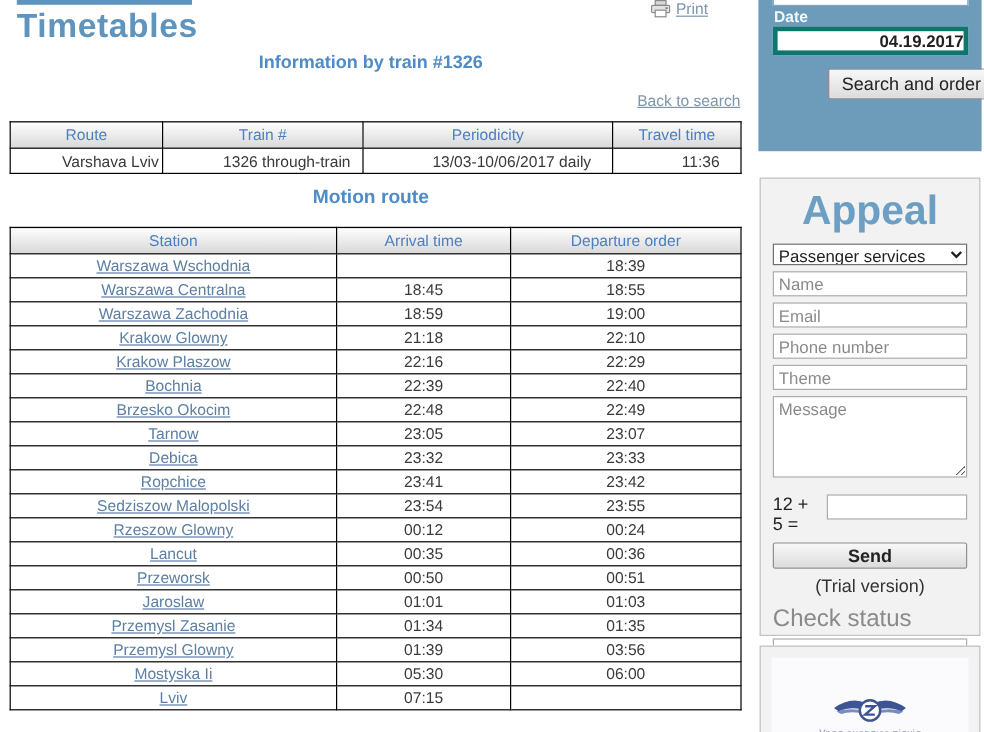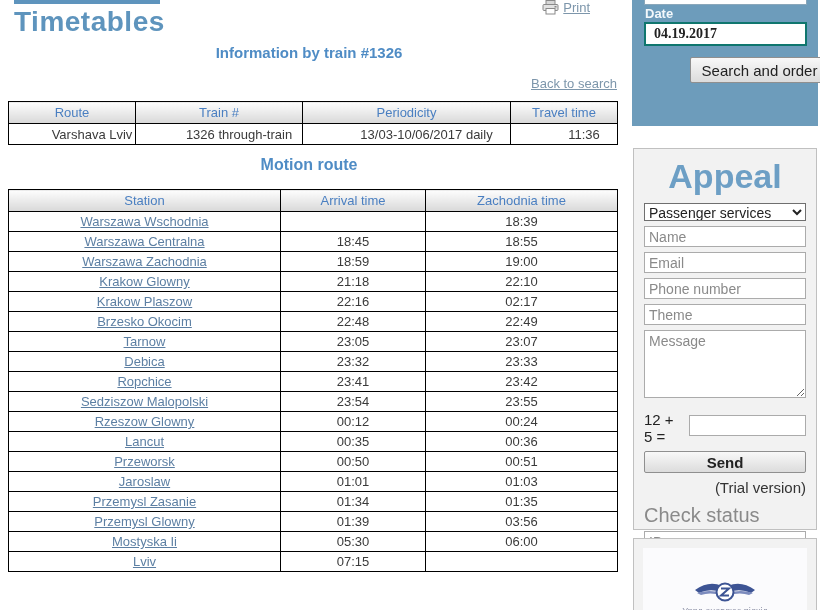--- a/index.html
+++ b/index.html
@@ -67,23 +67,23 @@
   .search-panel .top-input {
     position: absolute; left: 12px; top: -16px; width: 163px; height: 21px;
     background: #fff; border: 1px solid #8aa7ba;
   }
   .search-panel .date-label {
     position: absolute; left: 13px; top: 6px;
     color: #f3f8fb; font-weight: bold; font-size: 13px;
   }
   .search-panel .date-input {
     position: absolute; left: 12px; top: 22px; width: 163px; height: 24px;
-    border: 2px solid #0f766e; background: #fff;
-    font-family: Liberation Serif, serif;
-    font-size: 14px; font-weight: bold; color: #222; padding-left: 8px;
+    border: 4px solid #0f766e; background: #fff;
+    font-family: Liberation Sans, sans-serif;
+    font-size: 14px; font-weight: bold; color: #222; padding-left: 8px; text-align: right;
   }
   .btn {
     display: block;
     background: linear-gradient(#f8f8f8, #dcdcdc);
     border: 1px solid #8f8f8f; border-radius: 2px;
     font-family: "Liberation Sans", sans-serif;
     font-size: 15px; color: #222; cursor: pointer;
   }
   .search-panel .search-btn {
     position: absolute; left: 15px; top: 57px; width: 139px; height: 26px; margin-left: 43px;
@@ -105,29 +105,29 @@
   }
   .appeal-panel input[type=text], .appeal-panel textarea {
     width: 100%; height: 21px; margin-bottom: 5px;
     border: 1px solid #ababab; background: #fff;
     font-family: "Liberation Sans", sans-serif; font-size: 14px; color: #3b82f6;
     padding: 2px 4px;
   }
   .appeal-panel ::placeholder { color: #8a8a8a; opacity: 1; }
   .appeal-panel textarea { height: 68px; resize: both; }
   .captcha-row {
-    display: flex; align-items: center; justify-content: center; gap: 6px;
+    display: flex; align-items: flex-start; justify-content: center; gap: 6px;
     margin: 4px 0 6px 0; font-size: 15px; color: #222;
   }
   .captcha-row input {
     width: 34px; height: 21px; border: 1px solid #ababab; background: #fff;
     font-family: "Liberation Sans", sans-serif; font-size: 14px;
   }
   .appeal-panel .send-btn { width: 100%; height: 22px; font-weight: bold; }
-  .trial-note { text-align: right; font-size: 15px; color: #333; margin: 6px 0 8px 0; }
+  .trial-note { text-align: center; font-size: 15px; color: #333; margin: 6px 0 8px 0; }
   .check-title { font-size: 20px; color: #8a8a8a; margin: 2px 0 4px 0; font-weight: normal; }
   .appeal-panel .id-input { margin-bottom: 6px; }
 
   .ad-panel {
     position: absolute; left: 633px; top: 538px; width: 184px; height: 90px;
     background: #f2f2f2; border: 1px solid #c0c0c0; padding: 9px;
   }
   .ad-inner {
     width: 100%; height: 100%; background: #fbfbfd;
     display: flex; flex-direction: column; align-items: center; justify-content: flex-end;
@@ -190,21 +190,21 @@
 <table class="route-table">
   <colgroup>
       <col style="width:272px">
       <col style="width:145px">
       <col style="width:192px">
     </colgroup>
   <thead>
     <tr>
         <th>Station</th>
         <th>Arrival time</th>
-        <th>Zachodnia time</th>
+        <th>Departure order</th>
       </tr>
   </thead>
   <tbody>
       <tr>
       <td><a class="station-link">Warszawa Wschodnia</a></td>
       <td></td>
       <td>18:39</td>
     </tr>
       <tr>
       <td><a class="station-link">Warszawa Centralna</a></td>
@@ -217,21 +217,26 @@
       <td>19:00</td>
     </tr>
       <tr>
       <td><a class="station-link">Krakow Glowny</a></td>
       <td>21:18</td>
       <td>22:10</td>
     </tr>
       <tr>
       <td><a class="station-link">Krakow Plaszow</a></td>
       <td>22:16</td>
-      <td>02:17</td>
+      <td>22:29</td>
+    </tr>
+      <tr>
+      <td><a class="station-link">Bochnia</a></td>
+      <td>22:39</td>
+      <td>22:40</td>
     </tr>
       <tr>
       <td><a class="station-link">Brzesko Okocim</a></td>
       <td>22:48</td>
       <td>22:49</td>
     </tr>
       <tr>
       <td><a class="station-link">Tarnow</a></td>
       <td>23:05</td>
       <td>23:07</td>

